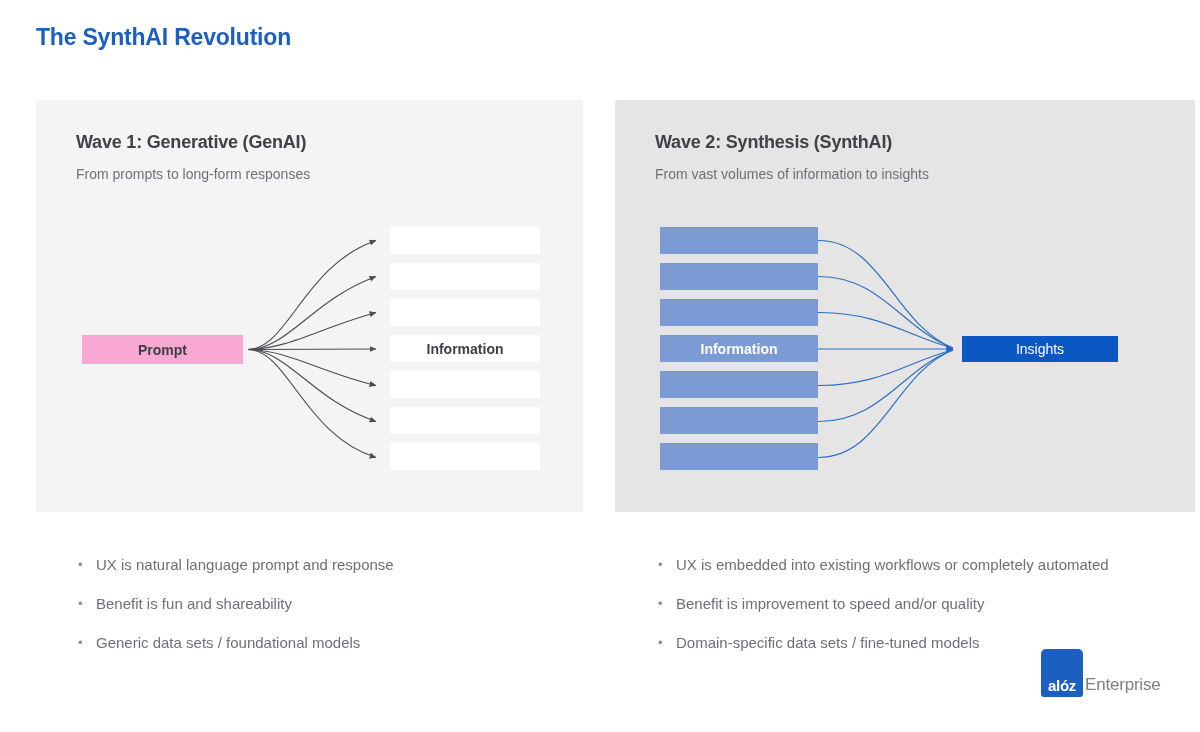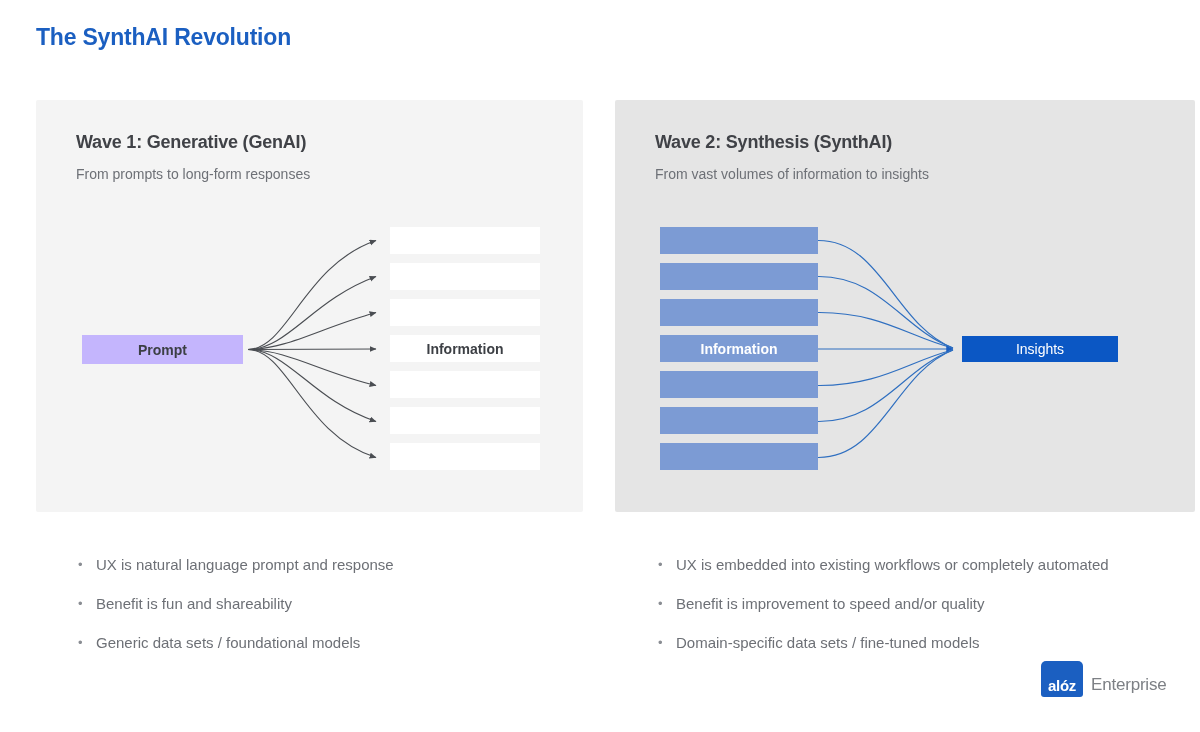--- a/index.html
+++ b/index.html
@@ -84,21 +84,21 @@
     display: flex;
     align-items: center;
     justify-content: center;
     box-sizing: border-box;
   }
   #prompt-box {
     left: 46px;
     top: 235px;
     width: 161px;
     height: 29px;
-    background: #c4b5fd;
+    background: #f9a8d4;
     color: #3c3f44;
     font-size: 14px;
     font-weight: bold;
   }
   .resp-bar {
     position: absolute;
     left: 354px;
     width: 150px;
     height: 27px;
     background: #ffffff;
@@ -173,41 +173,41 @@
   #logo {
     position: absolute;
     left: 1041px;
     top: 661px;
     display: flex;
     align-items: flex-end;
     height: 36px;
   }
   #logo-mark {
     width: 42px;
-    height: 36px;
+    height: 48px;
     background: #1b5fc1;
     border-radius: 5px 5px 3px 3px;
     display: flex;
     align-items: flex-end;
     justify-content: center;
   }
   #logo-mark-text {
     color: #ffffff;
     font-size: 15px;
     font-weight: bold;
     letter-spacing: -0.3px;
     padding-bottom: 3px;
   }
   #logo-word {
     color: #7d8085;
     font-size: 17px;
     font-weight: normal;
     letter-spacing: -0.2px;
     padding-bottom: 2px;
-    padding-left: 8px;
+    padding-left: 2px;
   }
 </style>
 </head>
 <body>
 
 <div id="slide-title">The SynthAI Revolution</div>
 
 <section class="panel" id="panel-wave1">
 
   <div class="panel-heading">Wave 1: Generative (GenAI)</div>

